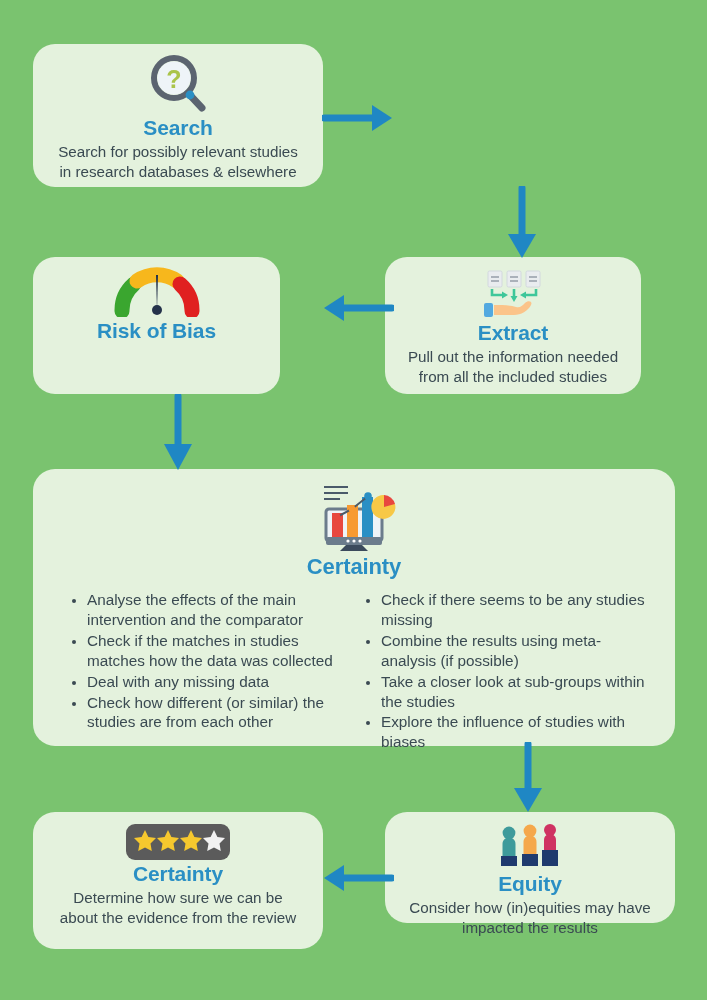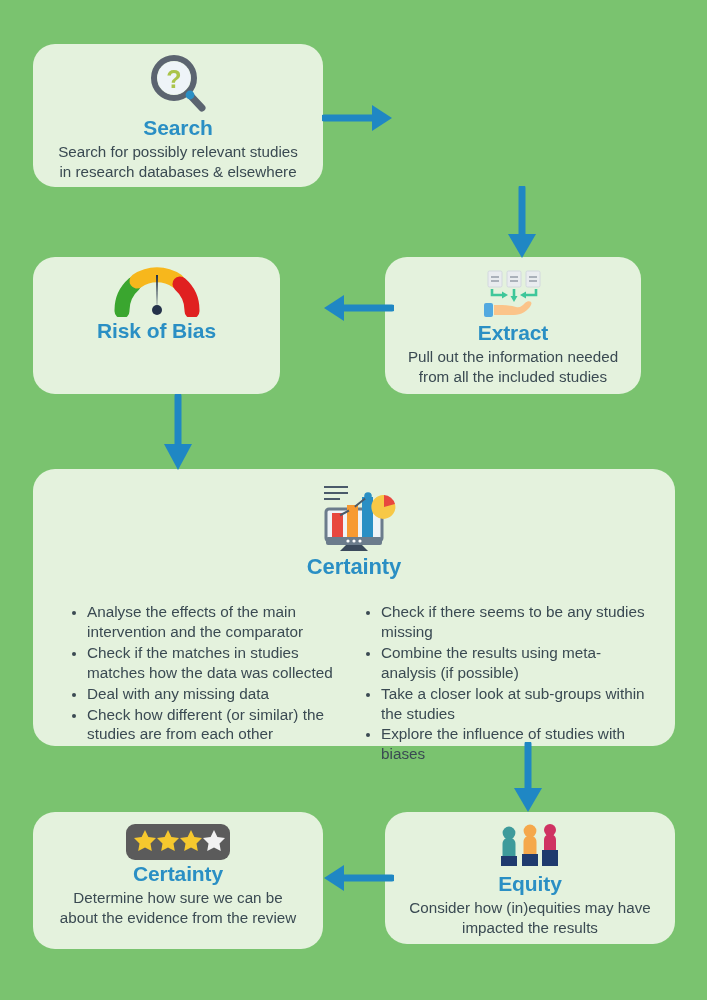--- a/index.html
+++ b/index.html
@@ -49,28 +49,28 @@
     line-height: 1.32;
     max-width: 245px;
   }
   
   #card-search   { left: 33px;  top: 44px;  width: 290px; height: 143px; justify-content: flex-start; padding-top: 8px;}
   #card-screen   { left: 385px; top: 38px;  width: 290px; height: 149px; justify-content: flex-start; padding-top: 6px;}
   #card-risk     { left: 33px;  top: 257px; width: 247px; height: 137px; justify-content: flex-start; padding-top: 8px;}
   #card-extract  { left: 385px; top: 257px; width: 256px; height: 137px; justify-content: flex-start; padding-top: 12px;}
   #card-synth    { left: 33px;  top: 469px; width: 642px; height: 277px; justify-content: flex-start; padding-top: 12px;}
   #card-certainty{ left: 33px;  top: 812px; width: 290px; height: 137px; justify-content: flex-start; padding-top: 12px;}
-  #card-equity   { left: 385px; top: 812px; width: 290px; height: 132px; justify-content: flex-start; padding-top: 12px;}
+  #card-equity   { left: 385px; top: 812px; width: 290px; height: 111px; justify-content: flex-start; padding-top: 12px;}
 
   #card-synth .card-title { font-size: 22px; margin-top: 4px; }
 
   .synth-cols {
     display: flex;
     width: 100%;
-    margin-top: 20px;
+    margin-top: 8px;
     gap: 6px;
     box-sizing: border-box;
     padding: 0 14px 0 18px;
   }
   .synth-cols ul {
     margin: 0;
     padding-left: 22px;
     flex: 1 1 50%;
     text-align: left;
   }

